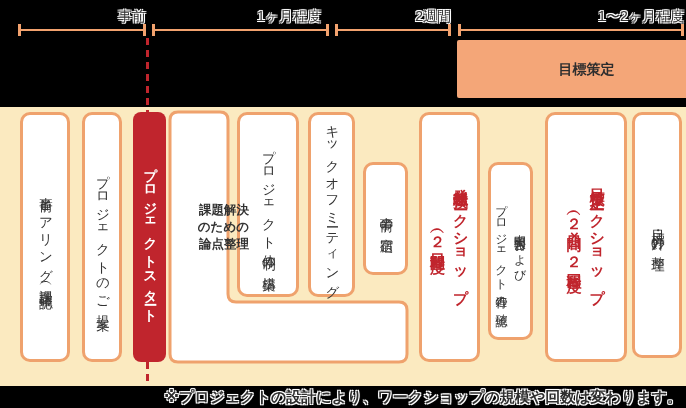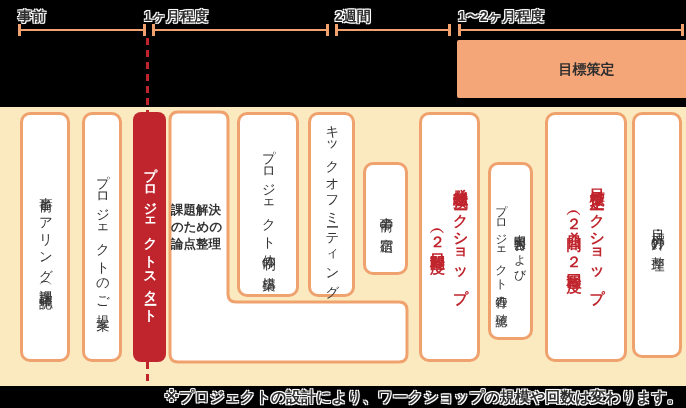--- a/index.html
+++ b/index.html
@@ -8,21 +8,21 @@
     font-family:"Liberation Sans","DejaVu Sans",sans-serif;color:#2e2e2e;
   }
   
   .bracket{position:absolute;top:24px;height:12px;}
   .bracket .bar{position:absolute;top:5px;left:0;right:0;height:2px;background:#F2A26E;}
   .bracket .tick{position:absolute;top:0;width:3px;height:12px;background:#F2A26E;}
   .bracket .tick.l{left:0;} .bracket .tick.r{right:0;}
   .b1{left:18px;width:128px;} .b2{left:152px;width:177px;}
   .b3{left:335px;width:116px;} .b4{left:458px;width:226px;}
   .plabel{position:absolute;top:7px;height:18px;line-height:18px;
-    font-size:14px;font-weight:bold;text-align:left;}
+    font-size:14px;font-weight:normal;text-align:right;}
   .pl1{left:18px;width:128px;} .pl2{left:144px;width:177px;}
   .pl3{left:335px;width:116px;} .pl4{left:458px;width:226px;}
   .outlined{color:#2f2f2f;
     text-shadow:-1px -1px 0 #fff,1px -1px 0 #fff,-1px 1px 0 #fff,1px 1px 0 #fff,0 0 2px #fff;}
   
   .phead{position:absolute;top:40px;height:58px;background:#F4A678;border-radius:2px;
     display:flex;align-items:center;justify-content:center;text-align:center;
     font-size:14px;font-weight:bold;color:#2e2e2e;line-height:19px;white-space:pre-line;}
   .ph1{left:168px;width:158px;} .ph2{left:332px;width:118px;} .ph3{left:457px;width:227px;padding-left:16px;}
   
@@ -45,21 +45,21 @@
   .b-team{left:237px;top:112px;width:62px;height:185px;}
   .b-kickoff{left:308px;top:112px;width:47px;height:185px;}
   .b-homework{left:363px;top:162px;width:45px;height:113px;}
   .b-ideaws{left:419px;top:112px;width:61px;height:250px;}
   .b-interim{left:488px;top:162px;width:45px;height:178px;}
   .b-goalws{left:545px;top:112px;width:82px;height:250px;}
   .b-goalsort{left:632px;top:112px;width:50px;height:246px;}
   
   .lshape{position:absolute;left:168px;top:110px;width:242px;height:256px;z-index:3;}
   .ltext{position:absolute;left:171px;top:202px;width:78px;z-index:4;
-    font-size:12.5px;font-weight:bold;line-height:17px;text-align:left;
+    font-size:12.5px;font-weight:bold;line-height:17px;text-align:right;
     color:#333;white-space:pre-line;}
   
   .footnote{position:absolute;right:4px;top:388px;font-size:15px;font-weight:bold;z-index:5;}
 </style>
 </head>
 <body>
 
 <div class="stage">
 
   <div class="plabel pl1 outlined">事前</div>

